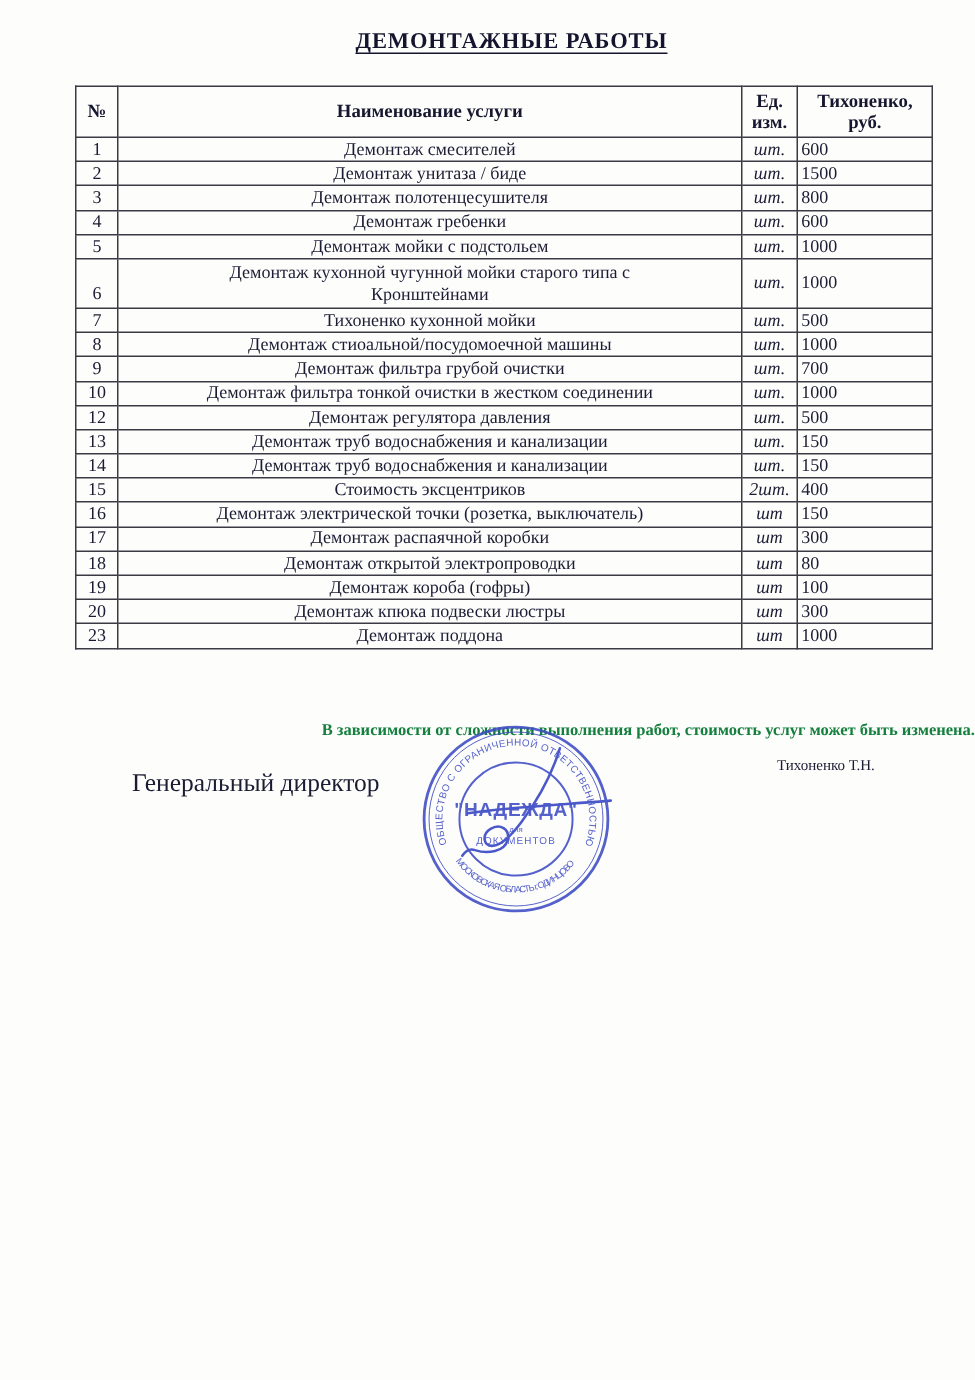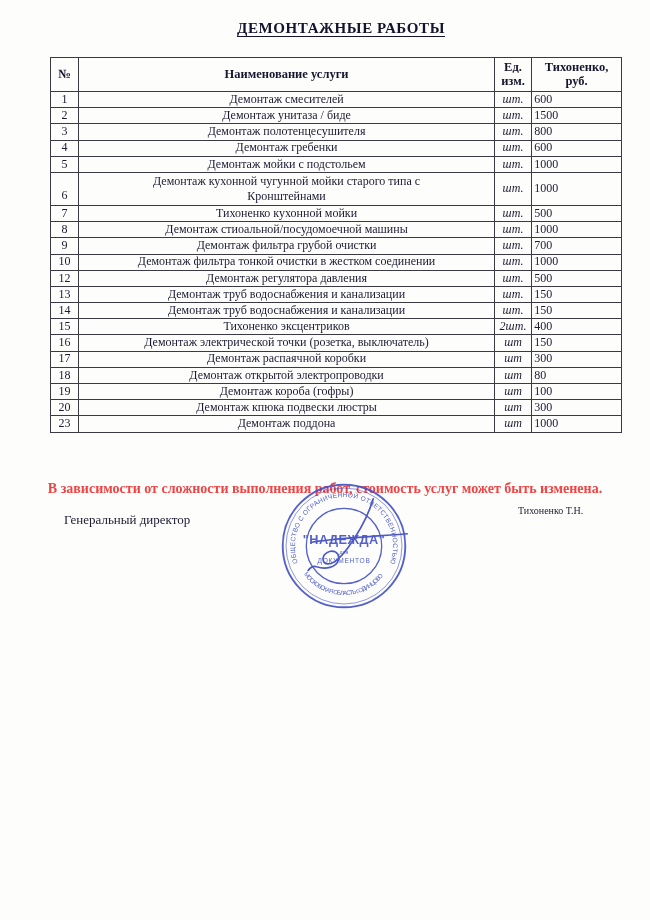--- a/index.html
+++ b/index.html
@@ -60,29 +60,29 @@
   td.cell-num  { text-align:center; }
   td.cell-name { text-align:center; padding-left:5px; }
   td.cell-unit { text-align:center; font-size:11.5px;font-style:italic; }
   td.cell-cost { text-align:left; font-size:12.5px; }
   tr.tall td { height:30px; }
   tr.tall td.cell-num { vertical-align:bottom; padding-bottom:2px; }
   tr.tall td.cell-name { white-space:normal; line-height:14.5px; }
   .note {
     position:absolute;
     top:481px; left:0; width:650px;
-    text-align:center;
-    font-size:14px; font-weight:bold;
-    color:#ef4444;
+    text-align:right;
+    font-size:11px; font-weight:bold;
+    color:#15803d;
     margin:0;
   }
   .sign-position {
     position:absolute;
-    top:512px; left:64px;
-    font-size:13px; color:#1b1b33;
+    top:512px; left:88px;
+    font-size:17px; color:#1b1b33;
   }
   .sign-name {
     position:absolute;
     top:505px; left:518px;
     font-size:10px; color:#1b1b33;
   }
   .stamp {
     position:absolute;
     top:480px; left:278px;
     width:132px; height:132px;
@@ -186,21 +186,21 @@
           <td class="cell-cost">150</td>
         </tr>
         <tr>
           <td class="cell-num">14</td>
           <td class="cell-name">Демонтаж труб водоснабжения и канализации</td>
           <td class="cell-unit">шт.</td>
           <td class="cell-cost">150</td>
         </tr>
         <tr>
           <td class="cell-num">15</td>
-          <td class="cell-name">Тихоненко эксцентриков</td>
+          <td class="cell-name">Стоимость эксцентриков</td>
           <td class="cell-unit">2шт.</td>
           <td class="cell-cost">400</td>
         </tr>
         <tr>
           <td class="cell-num">16</td>
           <td class="cell-name">Демонтаж электрической точки (розетка, выключатель)</td>
           <td class="cell-unit">шт</td>
           <td class="cell-cost">150</td>
         </tr>
         <tr>

